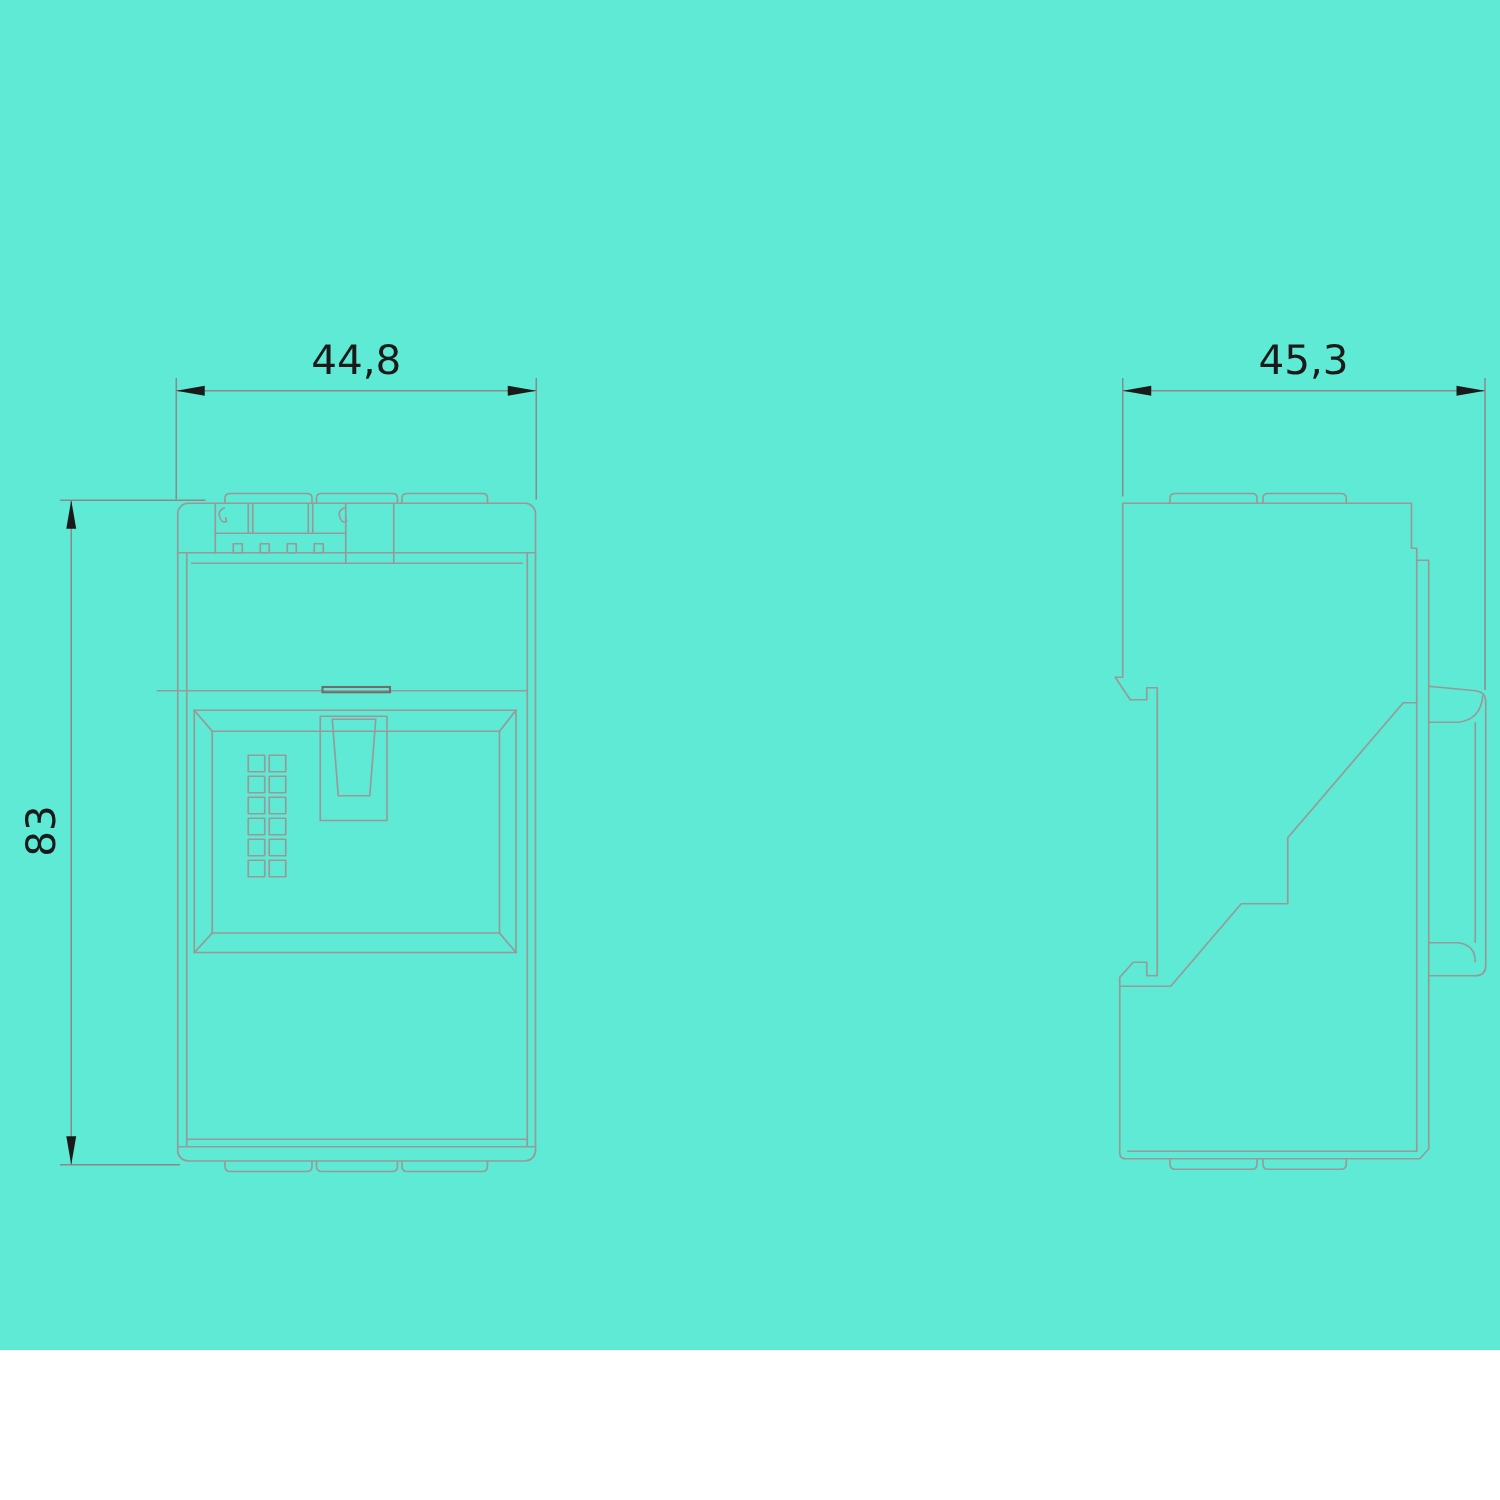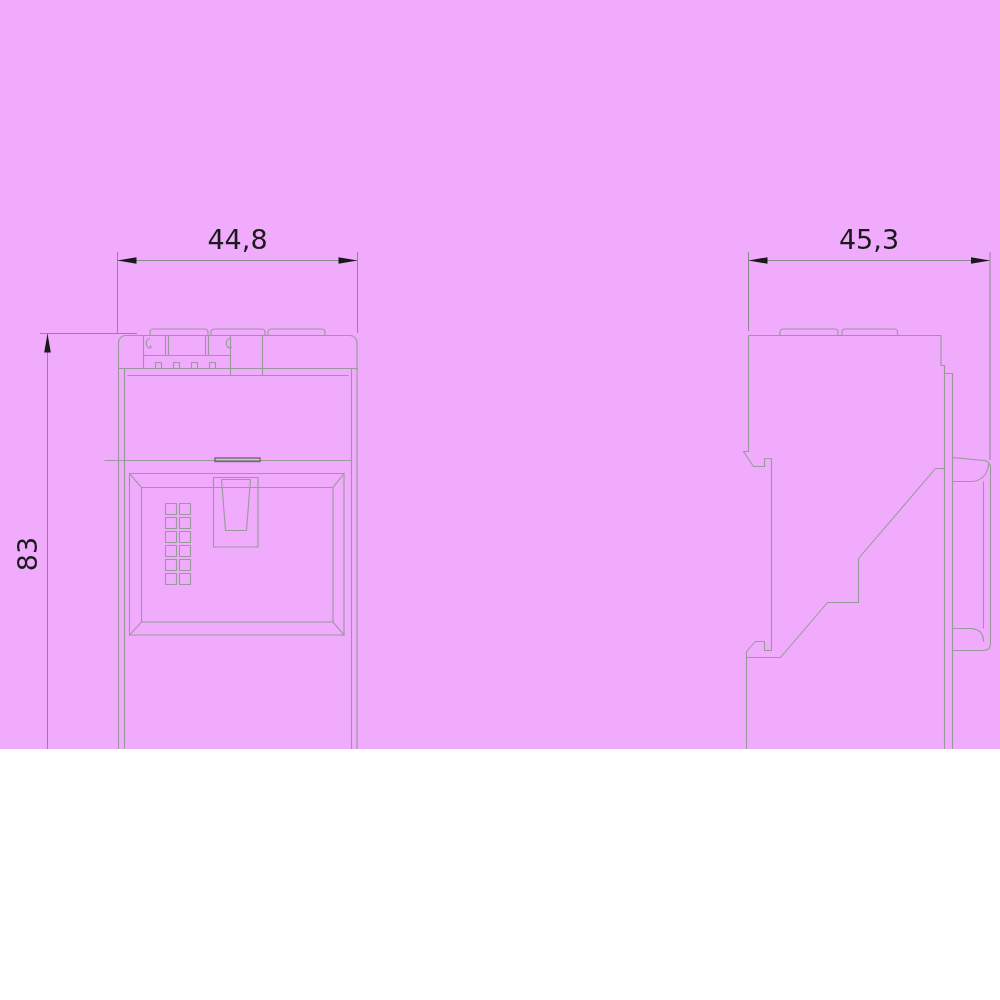--- a/index.html
+++ b/index.html
@@ -1,16 +1,16 @@
 <!DOCTYPE html>
 <html><head>
 <meta charset="utf-8">
 <style>
   html,body{margin:0;padding:0;background:#ffffff;}
-  .stage{position:relative;width:1000px;height:749px;background:#f0abfc;overflow:hidden;}
+  .stage{position:relative;width:1000px;height:900px;background:#5eead4;overflow:hidden;}
   svg{position:absolute;left:0;top:0;}
   .part{stroke:#999999;fill:none;stroke-width:1.1;stroke-linejoin:round;stroke-linecap:square;}
   .part-dark{stroke:#6e6e6e;fill:none;stroke-width:1.4;}
   .dim{stroke:#8a8a8a;fill:none;stroke-width:1;}
   .arr{fill:#1a1a1a;stroke:none;}
   .dimtext{font-family:"DejaVu Sans","Liberation Sans",sans-serif;font-size:27px;fill:#1a1a1a;}
 </style>
 </head>
 <body>
 

